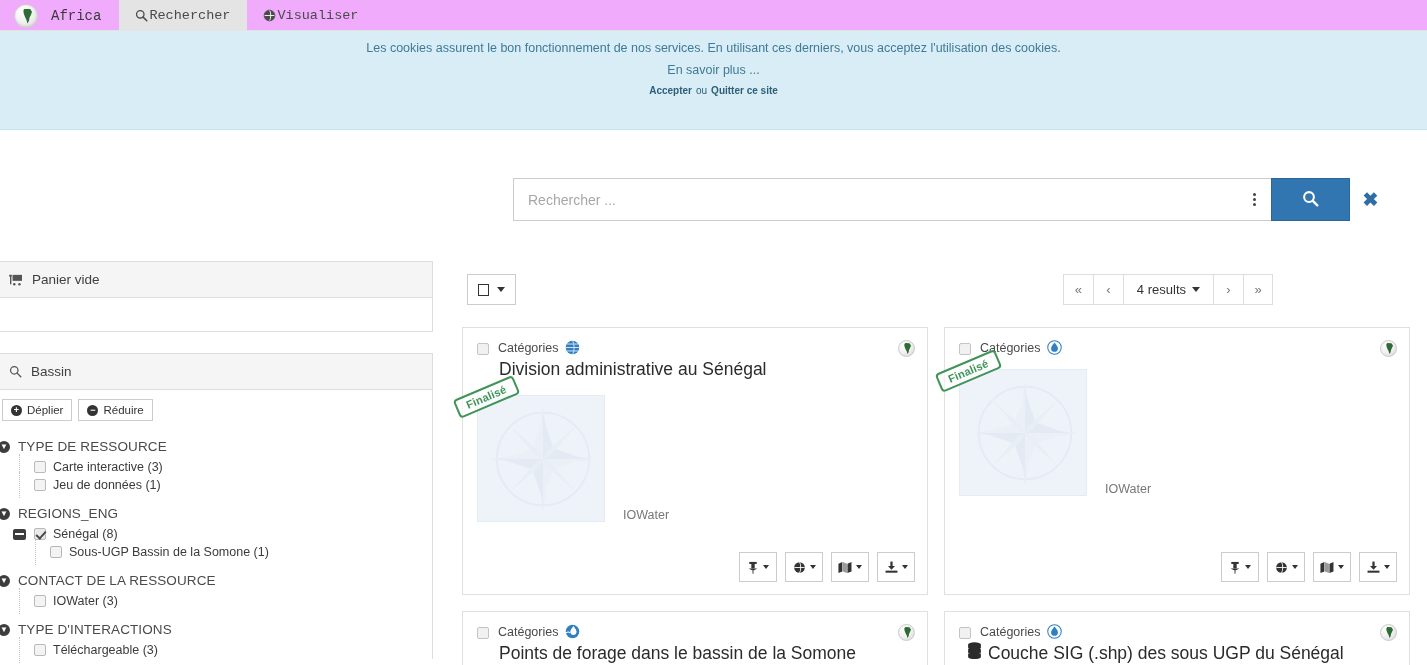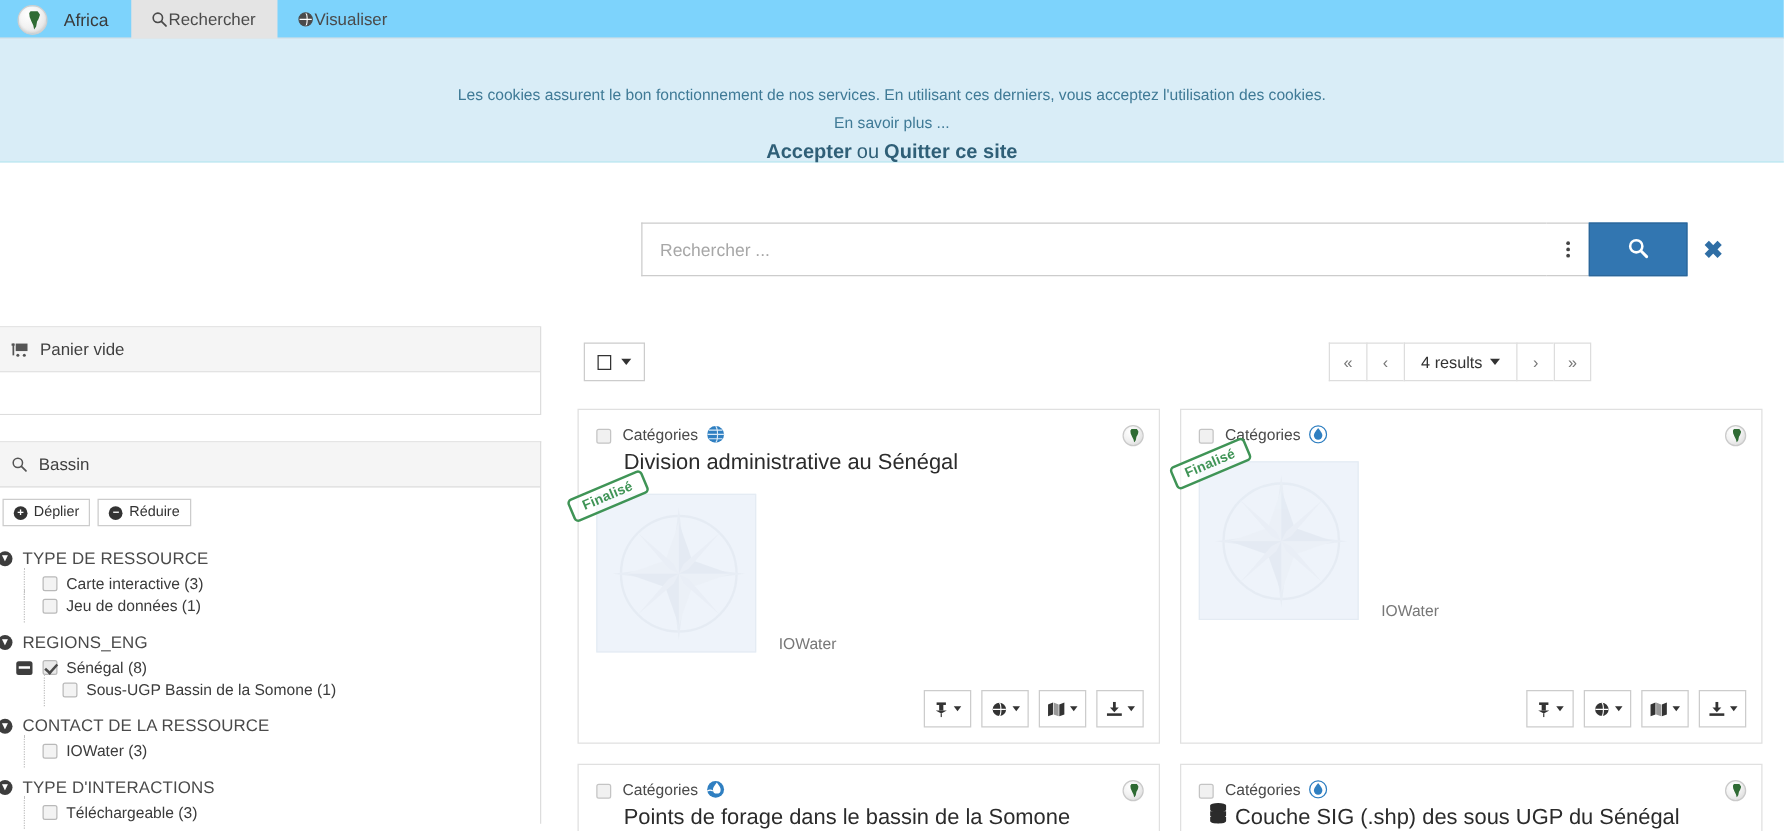--- a/index.html
+++ b/index.html
@@ -10,23 +10,23 @@
     background: #ffffff;
     font-family: "Liberation Sans", sans-serif;
     font-size: 13px;
     color: #333333;
   }
 
   
   #topnav {
     position: absolute; left: 0; top: 0;
     width: 1427px; height: 31px;
-    background: #7dd3fc;
+    background: #f0abfc;
     border-bottom: 1px solid #e2e2e2;
-    display: flex; align-items: stretch;
+    display: flex; align-items: stretch; font-family: Liberation Mono, monospace;
   }
   .brand {
     display: flex; align-items: center; gap: 13px;
     padding: 0 18px 0 14px; height: 31px;
     cursor: pointer;
   }
   .globe-africa {
     width: 24px; height: 24px; border-radius: 50%;
     background: radial-gradient(circle at 34% 30%, #ffffff 0%, #f2f2f2 48%, #d8d8d8 100%);
     border: 1px solid #cfcfcf;
@@ -50,26 +50,26 @@
   .nav-ico { font-size: 12px; color: #4a4a4a; line-height: 1; display:inline-block; }
   .nav-ico svg { display: block; }
 
   
   #cookie-banner {
     position: absolute; left: 0; top: 31px;
     width: 1427px; height: 99px;
     background: #d9edf7;
     border-bottom: 1px solid #bce8f1;
     text-align: center;
-    padding-top: 34px;
+    padding-top: 6px;
     color: #31708f;
   }
   #cookie-banner .cb-line { font-size: 12.5px; line-height: 22px; color: #3f7a96; }
   #cookie-banner a { color: #3f7a96; text-decoration: none; }
-  #cookie-banner .cb-actions { margin-top: 4px; font-size: 16px; font-weight: bold; color: #2f5f77; }
+  #cookie-banner .cb-actions { margin-top: 4px; font-size: 10px; font-weight: bold; color: #2f5f77; }
   #cookie-banner .cb-actions a { color: #2f5f77; font-weight: bold; }
   #cookie-banner .cb-or { font-weight: normal; padding: 0 4px; }
 
   
   #searchbar {
     position: absolute; left: 469px; top: 178px;
     width: 922px; height: 43px;
     display: flex; align-items: stretch; padding-left: 44px;
   }
   #search-input {

